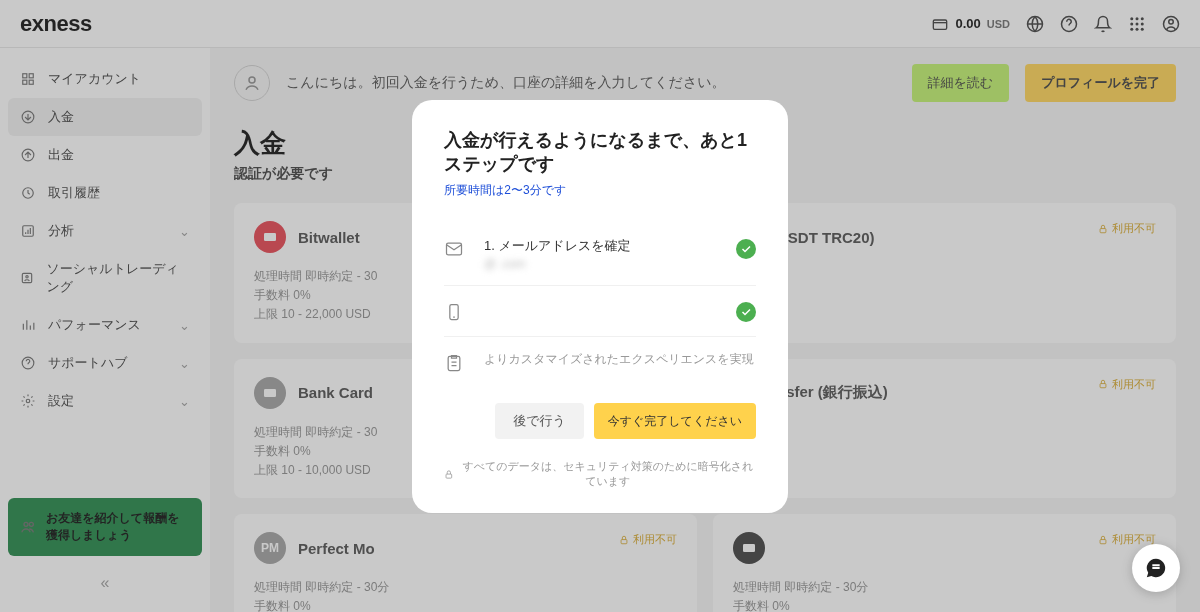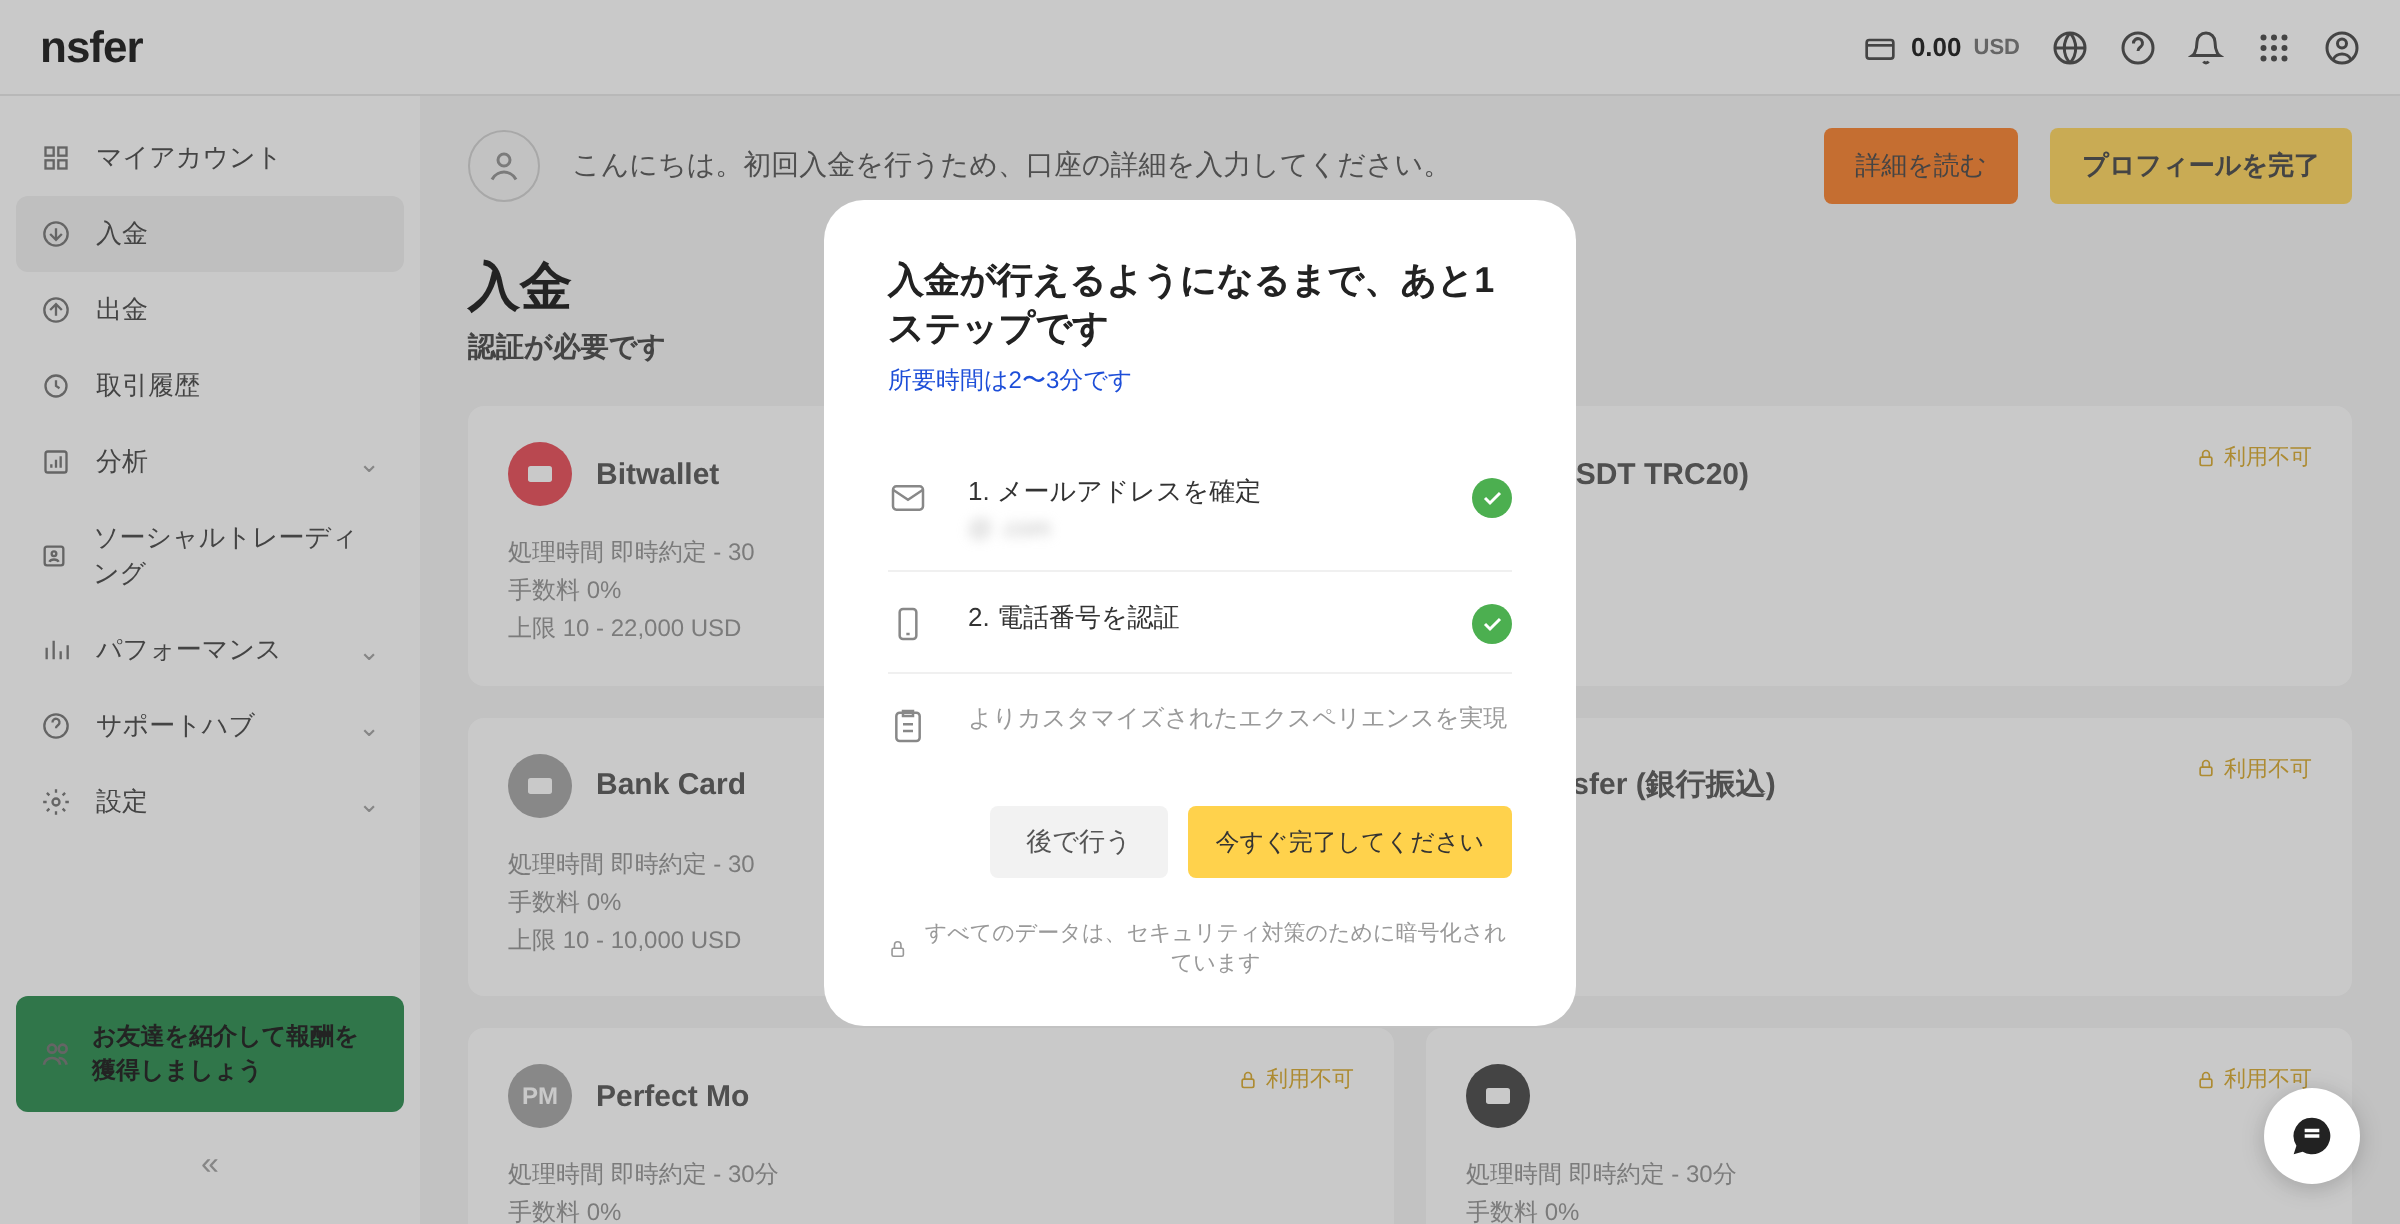--- a/index.html
+++ b/index.html
@@ -20,21 +20,21 @@
     .sidebar-item .chev { margin-left: auto; color: #999; }
     .sidebar-icon { width: 16px; height: 16px; display: flex; align-items: center; justify-content: center; color: #666; }
     .sidebar-promo { margin-top: auto; margin-bottom: 10px; background: #15803d; border-radius: 6px; padding: 12px; display: flex; gap: 10px; align-items: center; font-size: 12px; font-weight: 600; line-height: 1.4; }
     .sidebar-collapse { text-align: center; padding: 8px; color: #999; cursor: pointer; }
     
     .main { flex: 1; padding: 0 24px 24px; overflow: auto; }
     .banner { display: flex; align-items: center; gap: 16px; padding: 16px 0; margin-bottom: 8px; }
     .banner-avatar { width: 36px; height: 36px; border: 1px solid #ccc; border-radius: 50%; display: flex; align-items: center; justify-content: center; }
     .banner-text { flex: 1; font-size: 14px; color: #444; }
     .btn { padding: 10px 16px; border-radius: 4px; border: none; font-size: 13px; cursor: pointer; }
-    .btn-secondary { background: #f97316; color: #333; }
+    .btn-secondary { background: #bef264; color: #333; }
     .btn-primary { background: #ffd24c; color: #333; font-weight: 600; }
     
     .page-title { font-size: 26px; font-weight: 700; margin-bottom: 4px; }
     .page-subtitle { font-size: 14px; font-weight: 600; color: #333; margin-bottom: 20px; }
     
     .cards { display: grid; grid-template-columns: 1fr 1fr; gap: 16px; }
     .card { background: #fff; border-radius: 8px; padding: 18px 20px; position: relative; }
     .card-header { display: flex; align-items: center; gap: 12px; margin-bottom: 14px; }
     .card-icon { width: 32px; height: 32px; border-radius: 50%; display: flex; align-items: center; justify-content: center; font-size: 12px; font-weight: 700; color: #fff; }
     .card-name { font-size: 15px; font-weight: 600; color: #444; }
@@ -59,21 +59,21 @@
     
     .chat-fab { position: absolute; bottom: 20px; right: 20px; width: 48px; height: 48px; background: #fff; border-radius: 50%; box-shadow: 0 2px 12px rgba(0,0,0,0.2); display: flex; align-items: center; justify-content: center; cursor: pointer; }
     
     svg { display: block; }
     .blurred { filter: blur(3px); color: #bbb; }
   </style>
 </head>
 <body>
 
 <div class="header">
-  <div class="logo">nsfer</div>
+  <div class="logo">exness</div>
   <div class="header-right">
     <div class="balance">
       <span class="header-icon">
         <svg width="16" height="16" viewBox="0 0 24 24" fill="none" stroke="currentColor" stroke-width="2">
             <rect x="2" y="6" width="20" height="14" rx="2"></rect>
             <path d="M2 10h20"></path>
           </svg>
       </span>
       <span class="balance-value">0.00</span>
       <span class="balance-currency">USD</span>
@@ -388,24 +388,20 @@
             </svg>
           </div>
         </div>
         <div class="step">
     <div class="step-icon">
             <svg width="20" height="20" viewBox="0 0 24 24" fill="none" stroke="#888" stroke-width="1.5">
               <rect x="7" y="3" width="10" height="18" rx="2"></rect>
               <path d="M11 18h2"></path>
             </svg>
           </div>
-    <div class="step-body">
-      <div class="step-label">2. 電話番号を認証</div>
-      <div class="step-desc blurred">                  </div>
-    </div>
     <div class="step-check">
             <svg width="12" height="12" viewBox="0 0 24 24" fill="none" stroke="#fff" stroke-width="3">
               <path d="M5 12l5 5L20 7"></path>
             </svg>
           </div>
         </div>
         <div class="step">
     <div class="step-icon">
             <svg width="20" height="20" viewBox="0 0 24 24" fill="none" stroke="#888" stroke-width="1.5">
               <rect x="5" y="4" width="14" height="17" rx="2"></rect>

